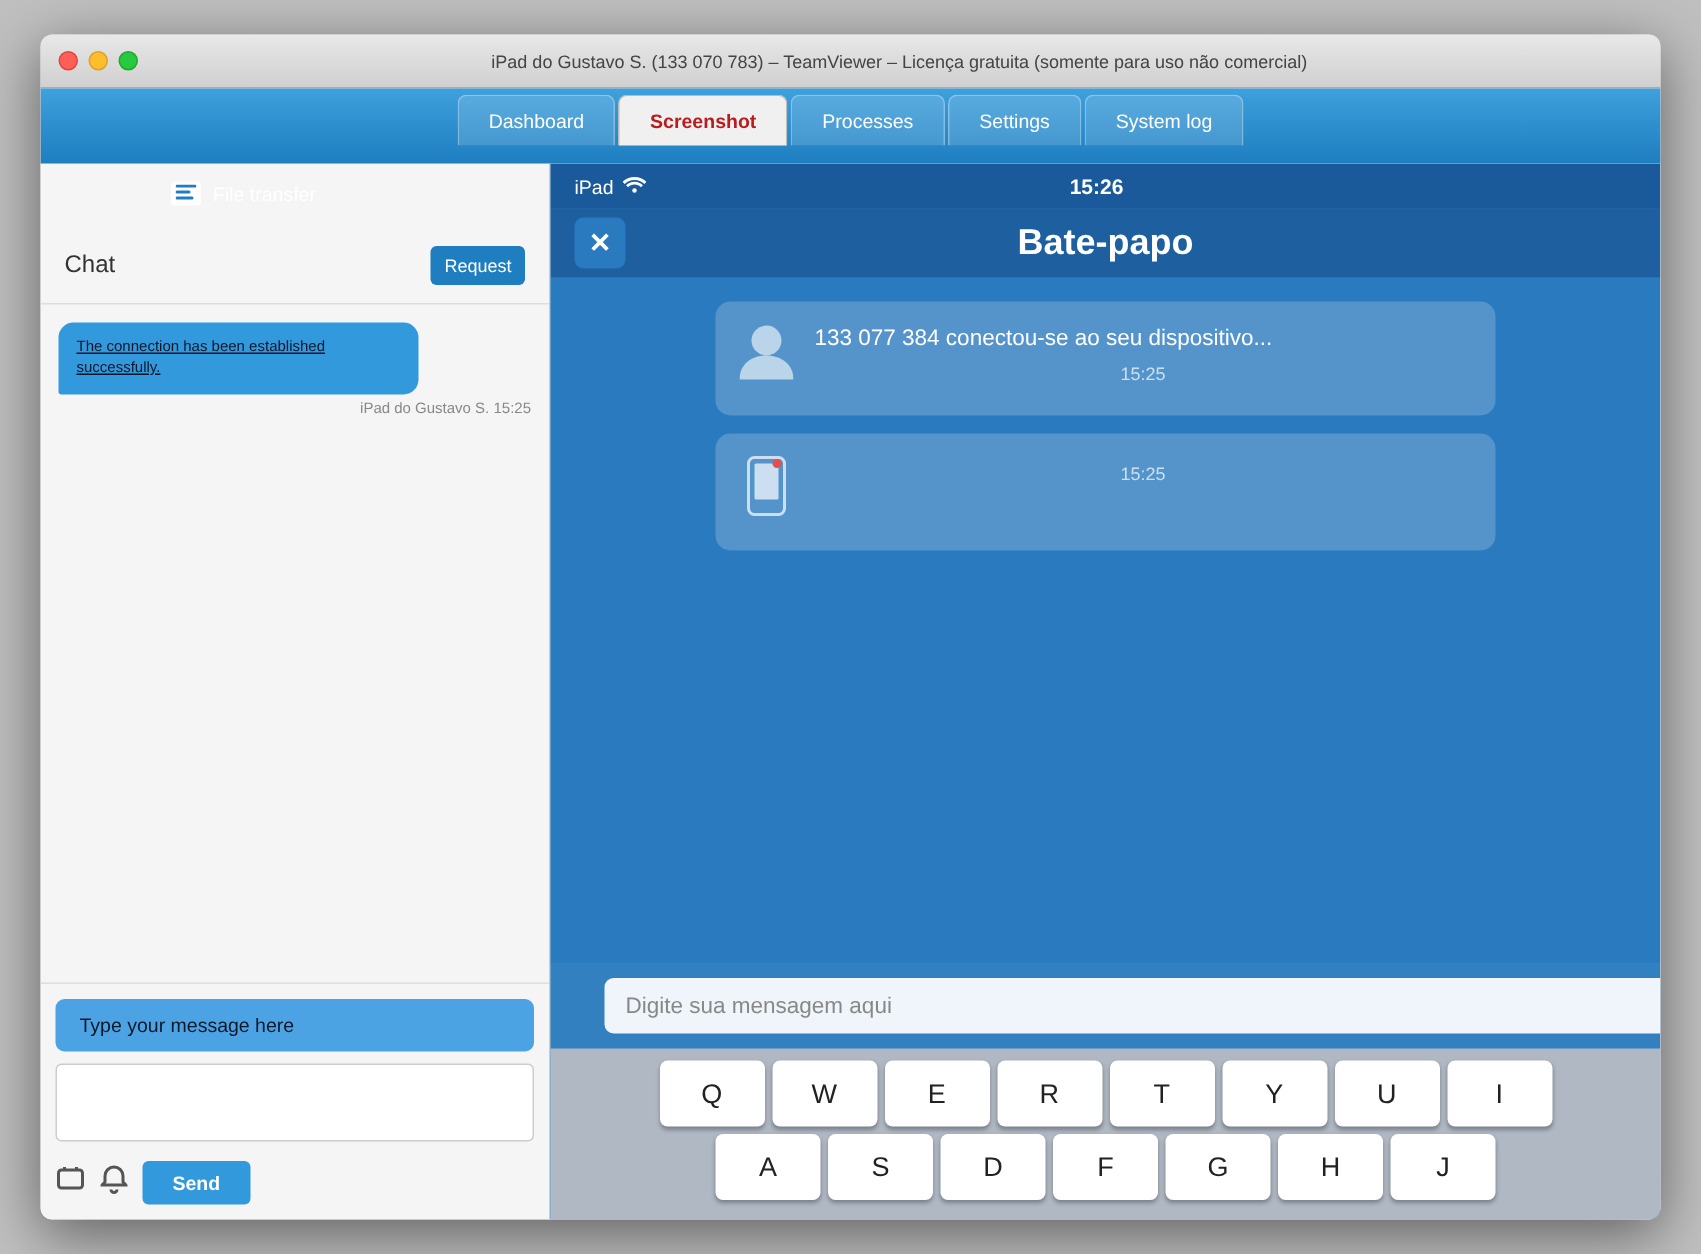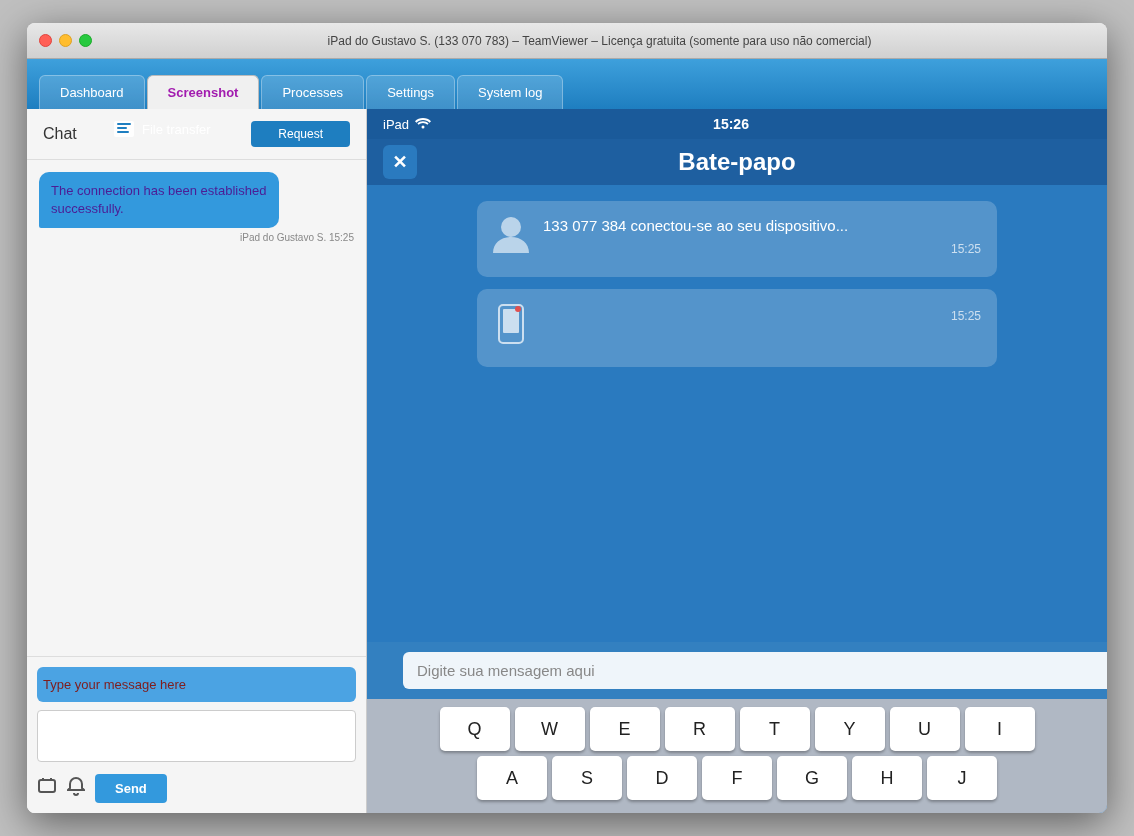--- a/index.html
+++ b/index.html
@@ -61,41 +61,42 @@
       align-items: flex-end;
       padding: 0 12px;
       height: 50px;
       flex-shrink: 0;
     }
 
     .tabs-area {
       display: flex;
       align-items: flex-end;
       gap: 2px;
-      margin: 0 auto;
-      flex: 1;
+      margin: 12px auto;
+      flex: 1;
+      justify-content: center;
       padding-bottom: 0;
     }
     .tab {
       height: 34px;
       padding: 0 20px;
       border-radius: 6px 6px 0 0;
       border: 1px solid rgba(255,255,255,0.3);
       border-bottom: none;
       display: flex;
       align-items: center;
       font-size: 13px;
       color: white;
       cursor: pointer;
       background: rgba(255,255,255,0.15);
       user-select: none;
     }
     .tab.active {
       background: #f0f0f0;
-      color: #a21caf;
+      color: #b91c1c;
       border-color: #bbb;
       font-weight: 600;
     }
 
     
     .main-content {
       display: flex;
       flex: 1;
       overflow: hidden;
       background: #f0f0f0;
@@ -110,67 +111,69 @@
       background: #f5f5f5;
       flex-shrink: 0;
     }
 
     .chat-header {
       padding: 12px 16px;
       display: flex;
       align-items: center;
       justify-content: space-between;
       border-bottom: 1px solid #ddd;
+      margin-top: 43px;
     }
     .chat-title {
       font-size: 16px;
       color: #333;
     }
     .request-button {
       background: #1e7ec0;
       color: white;
       border: none;
-      padding: 6px 27px;
+      padding: 6px 9px;
       border-radius: 4px;
       font-size: 12px;
       cursor: pointer;
     }
 
     .chat-messages {
       flex: 1;
       padding: 12px;
       overflow-y: auto;
     }
 
     .chat-bubble {
       background: #3399dd;
-      color: #4c1d95;
+      color: #0f172a;
       border-radius: 10px 10px 10px 2px;
       padding: 10px 12px;
-      font-size: 13px;
+      font-size: 10px;
       line-height: 1.4;
       max-width: 240px;
       margin-bottom: 4px;
+      text-decoration: underline;
     }
     .chat-bubble-time {
       font-size: 10px;
       color: #888;
       text-align: right;
       margin-bottom: 8px;
     }
 
     .chat-input-area {
       padding: 10px;
       border-top: 1px solid #ddd;
     }
     .chat-placeholder {
       background: #4ba3e3;
-      color: #7f1d1d;
+      color: #0f172a;
       border-radius: 6px;
-      padding: 10px 6px;
+      padding: 10px 16px;
       font-size: 13px;
       margin-bottom: 8px;
     }
     .chat-input {
       width: 100%;
       height: 52px;
       border: 1px solid #ccc;
       border-radius: 4px;
       background: white;
       margin-bottom: 8px;
@@ -289,21 +292,21 @@
     }
     .ipad-msg-content {
       flex: 1;
     }
     .ipad-msg-text {
       font-size: 15px;
       color: white;
       line-height: 1.4;
     }
     .ipad-msg-time {
-      text-align: right;
+      text-align: center;
       font-size: 12px;
       color: rgba(255,255,255,0.7);
       margin-top: 6px;
     }
 
     .ipad-input-row {
       background: #3380c0;
       padding: 10px 12px;
       flex-shrink: 0;
     }

